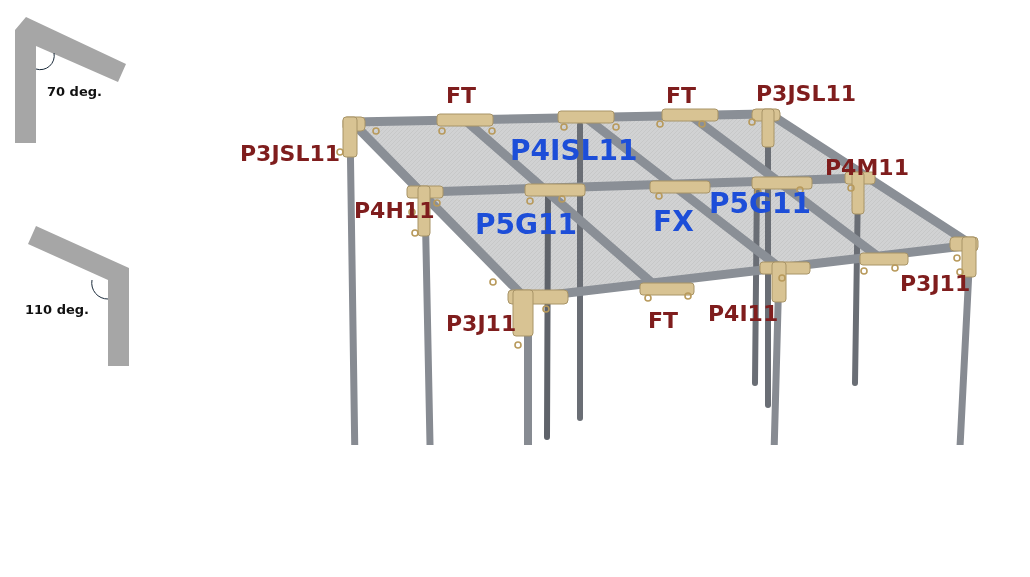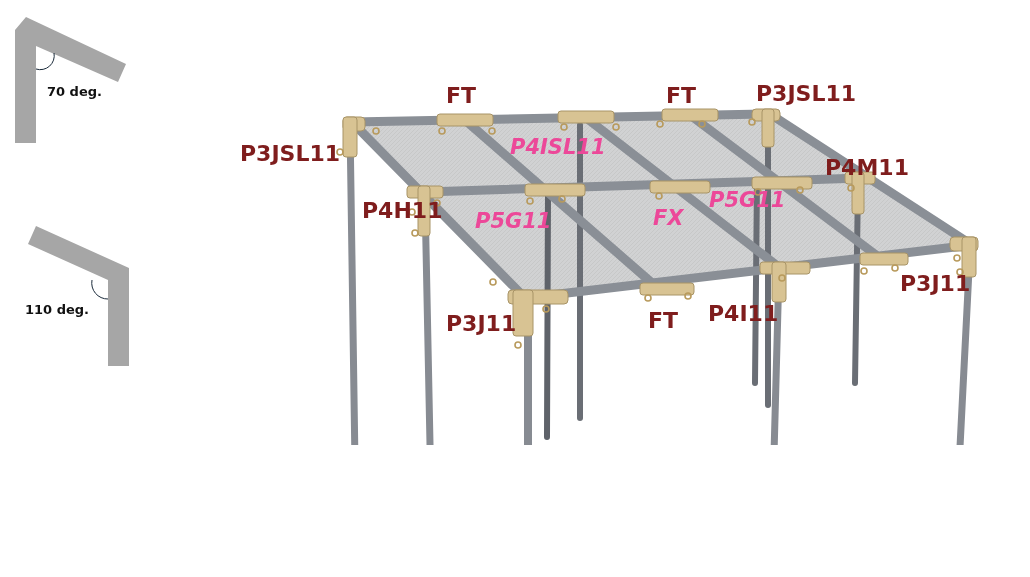--- a/index.html
+++ b/index.html
@@ -1,20 +1,20 @@
 <!DOCTYPE html>
 <html><head>
   <meta charset="utf-8">
   <style>
     html, body { margin: 0; padding: 0; background: #ffffff; }
     .canvas { position: relative; width: 1030px; height: 445px; overflow: hidden; background: #ffffff; font-family: "Liberation Sans", sans-serif; }
     svg { position: absolute; left: 0; top: 0; }
     .lbl { position: absolute; font-family: "DejaVu Sans", sans-serif; font-weight: bold; white-space: nowrap; line-height: 1; }
     .lbl.dark { color: #7f1d1d; font-size: 22px; }
-    .lbl.light { color: #ec4899; font-size: 21px; font-style: italic; }
+    .lbl.light { color: #1d4ed8; font-size: 28px; }
     .angle-lbl { position: absolute; font-family: "DejaVu Sans", sans-serif; font-weight: bold; font-size: 13px; color: #111111; white-space: nowrap; }
   </style>
 </head>
 <body>
 
 <div class="canvas">
 
   <svg width="200" height="380">
     <g>
       <polygon points="15,30 15,143 36,143 36,46 118,82 126,64 26,17" fill="#a6a6a6"></polygon>
@@ -126,21 +126,21 @@
       <circle cx="493" cy="282" r="3"></circle>
     </g>
   </svg>
 
   <span class="lbl dark" style="left:446px; top:85px;">FT</span>
   <span class="lbl dark" style="left:666px; top:85px;">FT</span>
   <span class="lbl dark" style="left:756px; top:83px;">P3JSL11</span>
   <span class="lbl dark" style="left:240px; top:143px;">P3JSL11</span>
   <span class="lbl light" style="left:510px; top:137px;">P4ISL11</span>
   <span class="lbl dark" style="left:825px; top:157px;">P4M11</span>
-  <span class="lbl dark" style="left:354px; top:200px;padding-left:8px;">P4H11</span>
+  <span class="lbl dark" style="left:354px; top:200px;">P4H11</span>
   <span class="lbl light" style="left:475px; top:211px;">P5G11</span>
   <span class="lbl light" style="left:653px; top:208px;">FX</span>
   <span class="lbl light" style="left:709px; top:190px;">P5G11</span>
   <span class="lbl dark" style="left:900px; top:273px;">P3J11</span>
   <span class="lbl dark" style="left:446px; top:313px;">P3J11</span>
   <span class="lbl dark" style="left:648px; top:310px;">FT</span>
   <span class="lbl dark" style="left:708px; top:303px;">P4I11</span>
 
 </div>
 

